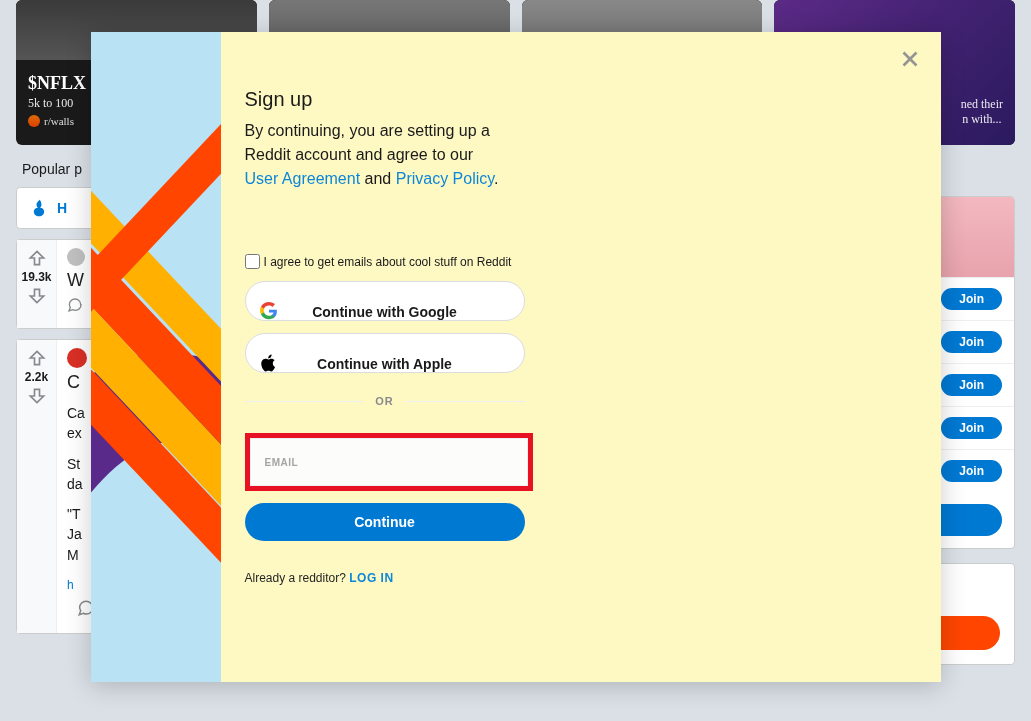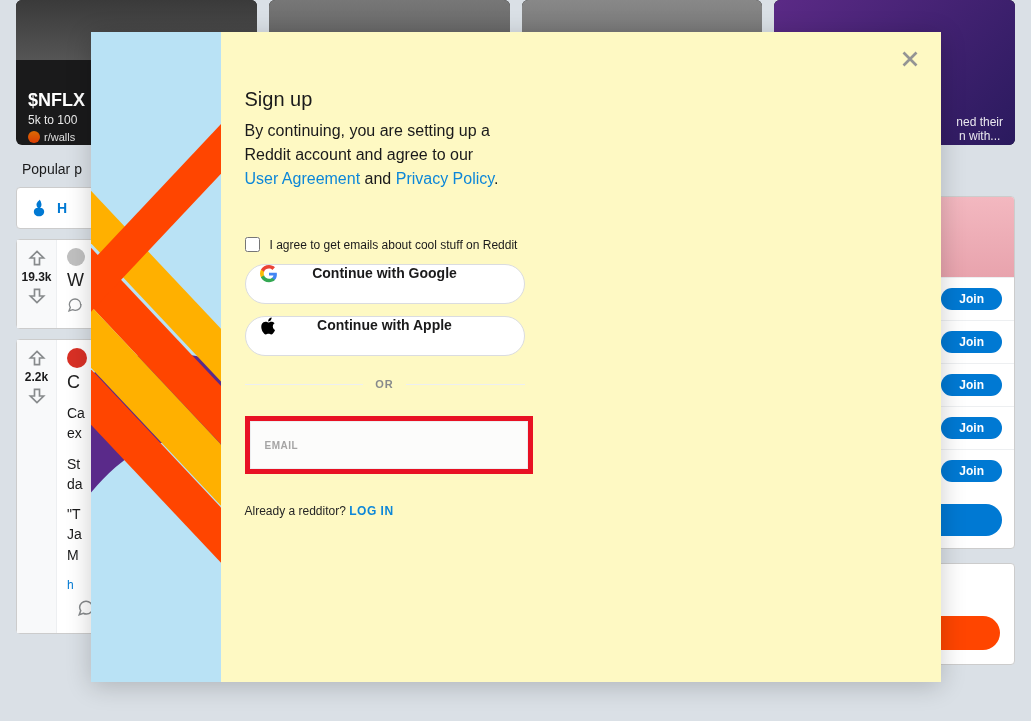--- a/index.html
+++ b/index.html
@@ -31,23 +31,24 @@
       position: relative;
       overflow: hidden;
     }
     .bg-card .img-placeholder {
       position: absolute;
       top: 0; left: 0; right: 0; height: 60px;
       background: linear-gradient(180deg, #3a3a3a, #555);
     }
     .bg-card-content {
       position: absolute;
-      bottom: 2px;
+      bottom: 18px;
       left: 12px;
       color: #fff;
+      font-family: Liberation Serif, serif;
     }
     .bg-card-title { font-weight: 700; font-size: 18px; }
     .bg-card-sub { font-size: 12px; opacity: 0.9; margin-top: 2px; }
     .bg-card-community { font-size: 11px; opacity: 0.85; margin-top: 4px; display: flex; align-items: center; gap: 4px; }
     .bg-card-community .dot { width: 12px; height: 12px; border-radius: 50%; background: linear-gradient(#ff7b00,#ff4500); display: inline-block; }
 
     .popular-label {
       font-size: 14px;
       color: #1a1a1b;
       font-weight: 500;
@@ -202,34 +203,34 @@
       font-size: 16px;
       color: #1a1a1b;
       margin-top: 8px;
       max-width: 260px;
       line-height: 1.5;
     }
     .modal-desc a { color: #0d87d8; text-decoration: none; }
     .check-row {
       display: flex;
       align-items: center;
-      gap: 10px;
-      margin-top: 46px;
+      gap: 4px;
+      margin-top: 63px;
       font-size: 12px;
       color: #1a1a1b;
     }
     .check-row input { width: 15px; height: 15px; }
     .auth-btn {
       width: 280px;
       height: 40px;
       border: 1px solid #dadce0;
       background: #fff;
       border-radius: 20px;
       display: flex;
-      align-items: flex-start;
+      align-items: flex-end;
       font-size: 14px;
       font-weight: 700;
       color: #1a1a1b;
       margin-top: 12px;
       cursor: pointer;
       position: relative;
     }
     .auth-btn .icon { position:absolute; left: 14px; display:flex; align-items:center; }
     .auth-btn .label { flex:1; text-align:center; }
     .or-row {
@@ -490,19 +491,20 @@
       <div class="or-row">
         <div class="line"></div>
           <span>OR</span>
           <div class="line"></div>
       </div>
 
       <div class="email-wrap">
         <input class="email-input" type="text" placeholder="EMAIL" style="">
       </div>
 
+      <button class="continue-main">Continue</button>
 
       <div class="already">
         <span>Already a redditor? </span><a href="#">LOG IN</a>
       </div>
     </div>
   </div>
 </div>
 
 </body></html>

